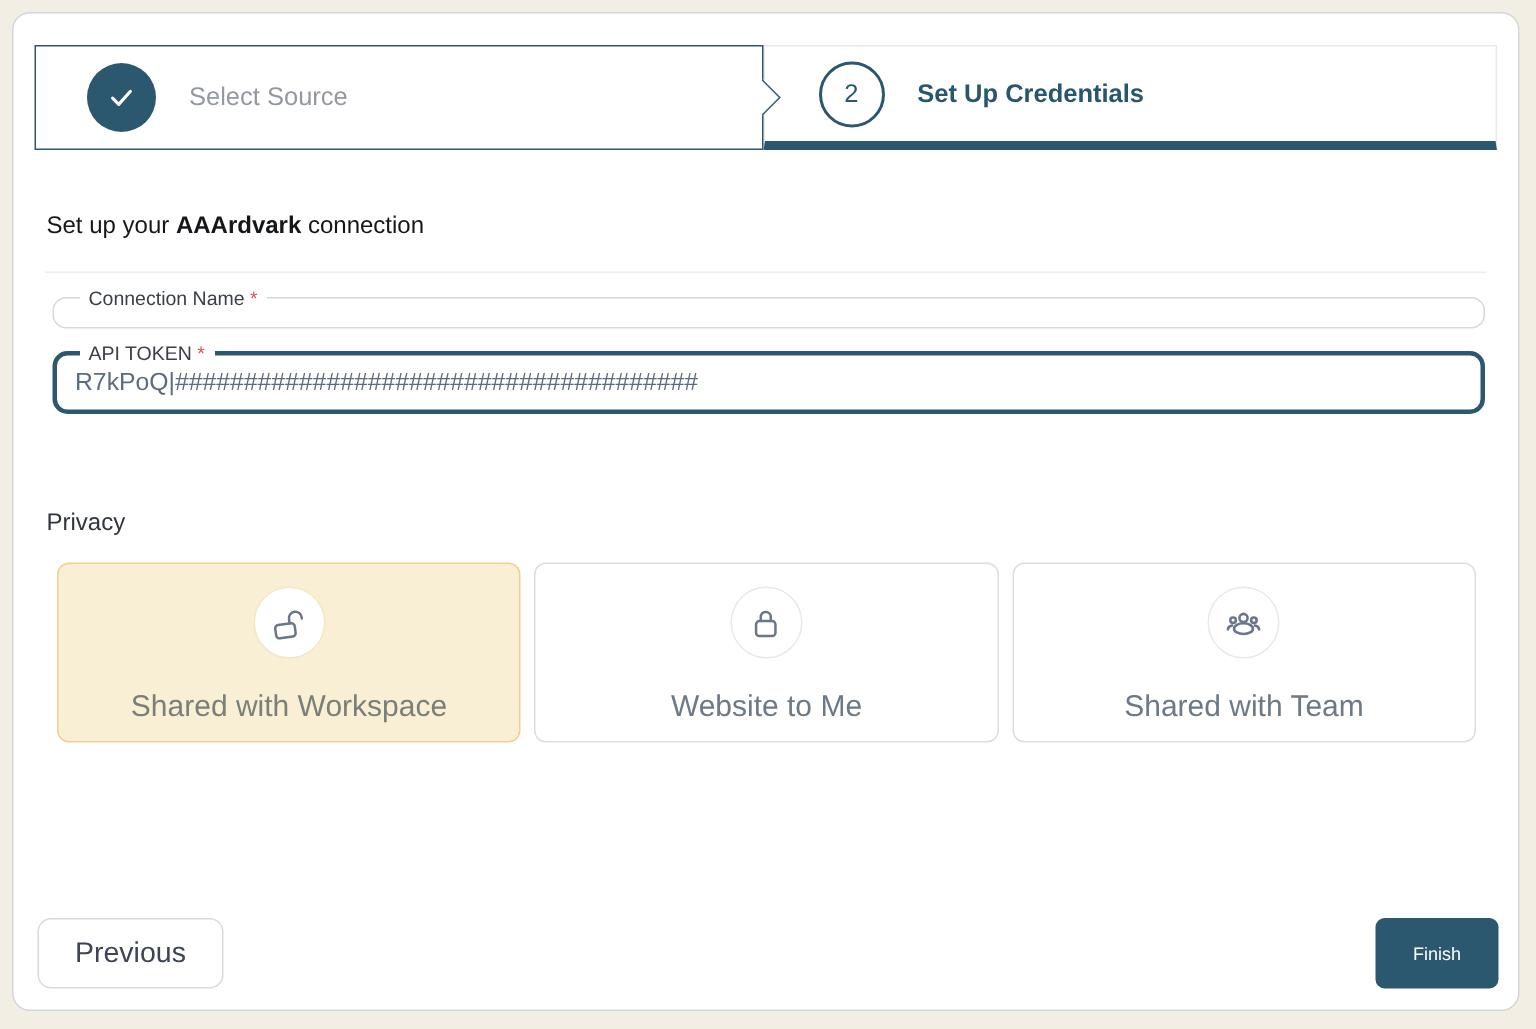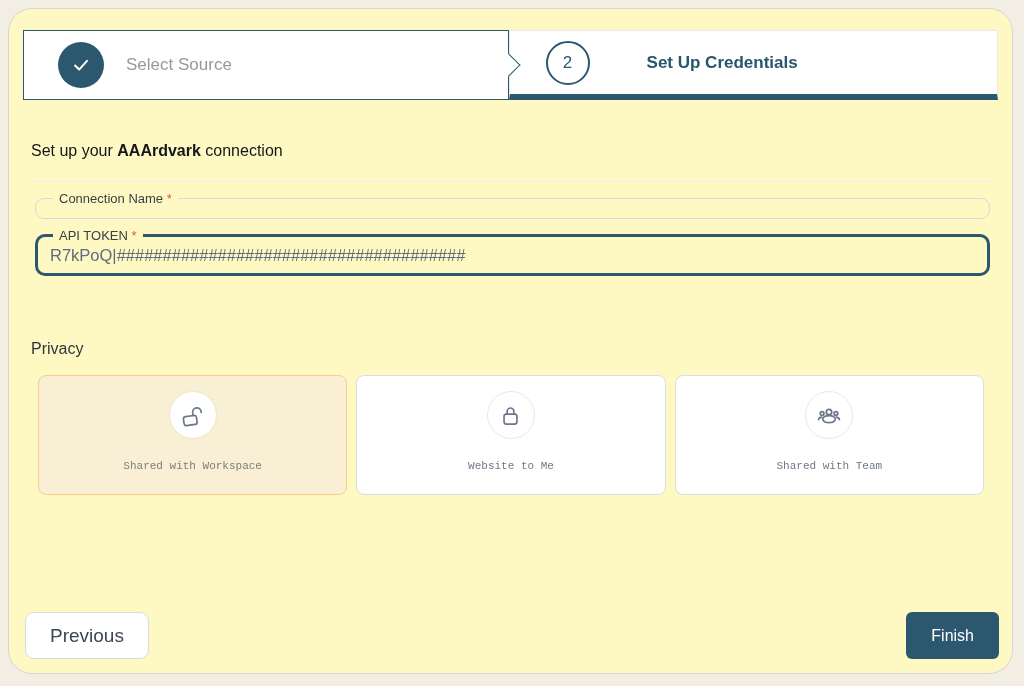--- a/index.html
+++ b/index.html
@@ -6,23 +6,23 @@
   html, body { width: 1024px; height: 686px; }
   body {
     background: #f2eee4;
     font-family: "Liberation Sans", "DejaVu Sans", sans-serif;
     position: relative;
     overflow: hidden;
   }
   .card {
     position: absolute;
     left: 8px; top: 8px; right: 11px; bottom: 12px;
-    background: #fef9c3;
+    background: #ffffff;
     border: 1px solid #d6d5d8;
-    border-radius: 24px;
+    border-radius: 12px;
     overflow: hidden;
   }
 
   
   .stepper {
     display: flex;
     margin: 21px 14px 0 14px;
     height: 70px;
   }
   .step1 {
@@ -67,21 +67,21 @@
   .num-circle {
     width: 44px; height: 44px;
     border-radius: 50%;
     border: 2.5px solid #2c586f;
     color: #2c586f;
     font-size: 17px;
     display: flex; align-items: center; justify-content: center;
     background: #fff;
     flex: 0 0 auto;
   }
-  .step2-label { font-size: 17px; font-weight: 700; color: #27566e; margin-left: 35px; }
+  .step2-label { font-size: 17px; font-weight: 700; color: #27566e; }
 
   
   .heading {
     margin: 42px 0 0 22px;
     font-size: 16px;
     color: #14171a;
   }
   .heading .bold { font-weight: 700; }
   .divider {
     height: 1px;
@@ -146,21 +146,21 @@
     border-color: #f2cf90;
   }
   .icon-circle {
     width: 48px; height: 48px;
     border-radius: 50%;
     background: #fff;
     border: 1px solid #e6e8ec;
     display: flex; align-items: center; justify-content: center;
   }
   .privacy-card.selected .icon-circle { border-color: #f3e6c6; }
-  .privacy-card-label { font-size: 11px; color: #6e7987; font-family: Liberation Mono, monospace; }
+  .privacy-card-label { font-size: 20px; color: #6e7987; }
   .privacy-card.selected .privacy-card-label { color: #7b7f77; }
   .pc-icon { stroke: #6b7688; fill: none; stroke-width: 1.6; stroke-linecap: round; stroke-linejoin: round; }
 
   
   .footer {
     position: absolute;
     left: 0; right: 0; bottom: 14px;
     display: flex;
     justify-content: space-between;
     padding: 0 13px 0 16px;
@@ -175,21 +175,21 @@
     color: #3c4554;
     font-family: inherit;
     cursor: pointer;
   }
   .btn-finish {
     height: 47px;
     padding: 0 25px;
     background: #2c586f;
     border: none;
     border-radius: 6px;
-    font-size: 16px;
+    font-size: 12px;
     color: #ffffff;
     font-family: inherit;
     cursor: pointer;
   }
 </style>
 </head>
 <body>
 
 <div class="card">
 

